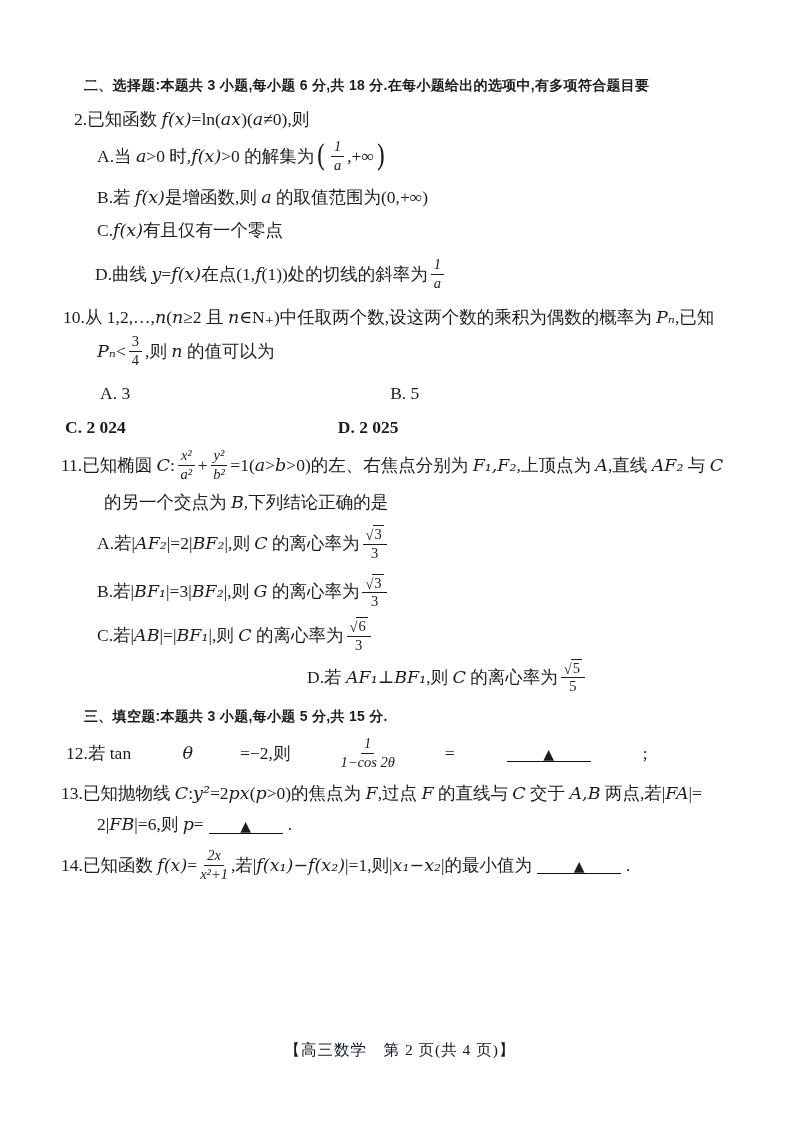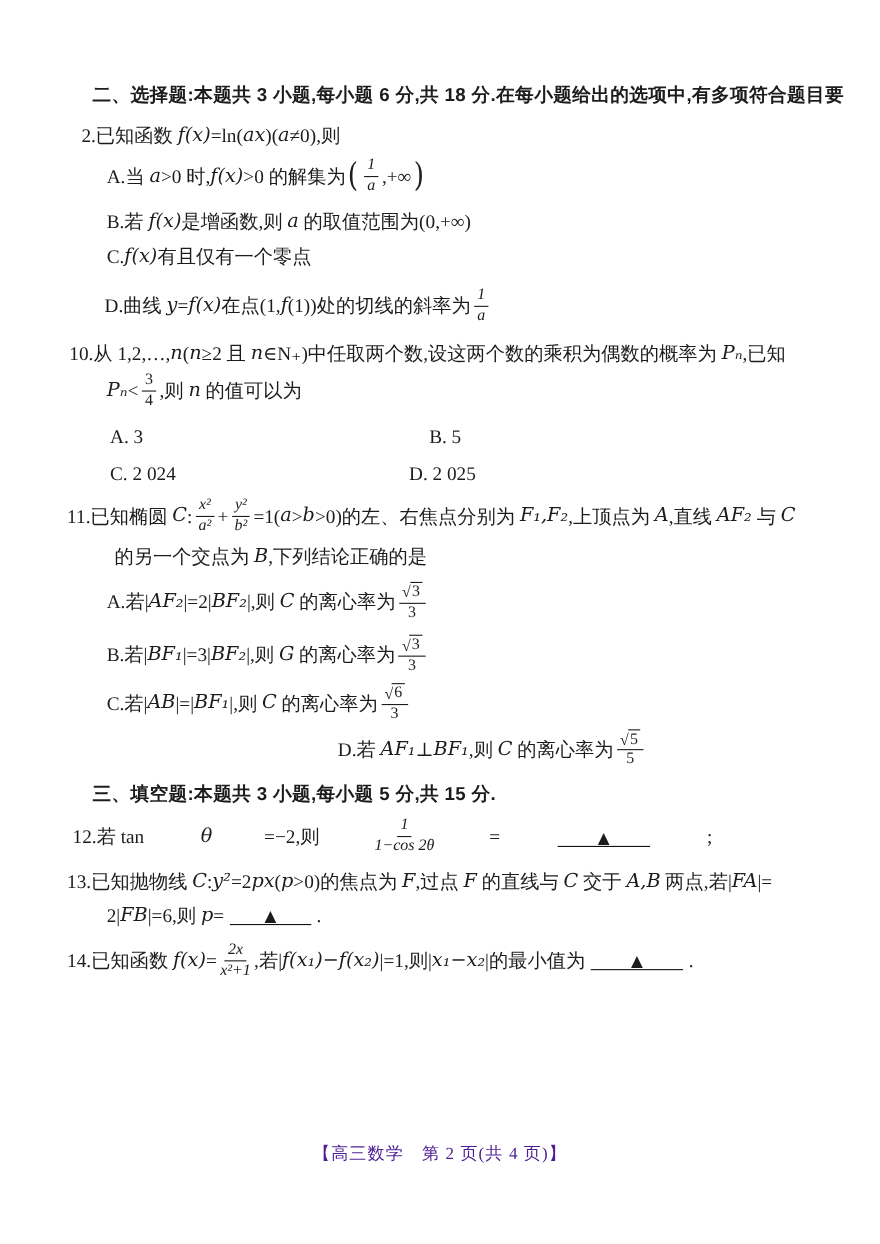--- a/index.html
+++ b/index.html
@@ -8,21 +8,21 @@
     font-family:"Liberation Serif","DejaVu Serif",serif;
     font-size:17.5px;line-height:1.3;
   }
   .page{position:relative;width:800px;height:1131px;overflow:hidden;background:#fff;}
   .line{display:flex;align-items:center;white-space:pre;}
   .zh{white-space:pre;}
   .math{font-family:"DejaVu Serif","Liberation Serif",serif;font-style:italic;white-space:pre;}
   
   .line[data-name^="section-"]{
     font-family:"Liberation Sans","DejaVu Sans",sans-serif;
-    font-weight:700;letter-spacing:.3px;font-size:17px;
+    font-weight:700;letter-spacing:.3px;font-size:14px;
   }
   
   .frac{display:inline-flex;flex-direction:column;align-items:center;vertical-align:middle;
         margin:0 3px;font-size:14.5px;}
   .frac.it{font-style:italic;}
   .frac .num{display:inline-flex;align-items:flex-end;justify-content:center;
              border-bottom:1.2px solid #1c1c1c;padding:0 3px 1px;line-height:1.1;}
   .frac .den{padding-top:1px;line-height:1.1;}
   .rsign{font-style:normal;line-height:1;margin-right:-1px;}
   .rbody{border-top:1.1px solid #1c1c1c;padding:0 2px;line-height:1.15;font-style:normal;}
@@ -38,34 +38,34 @@
   .line[data-name="section-2-header-line-1"]{margin:76px 0 0 84px;}
   .line[data-name="section-2-header-line-2"]{margin:15px 0 0 112px;}
   .line[data-name="q9-head"]{margin:14px 0 0 74px;}
   .line[data-name="q9-option-a"]{margin:8px 0 0 97px;}
   .line[data-name="q9-option-b"]{margin:12px 0 0 97px;}
   .line[data-name="q9-option-c"]{margin:10px 0 0 97px;}
   .line[data-name="q9-option-d"]{margin:16px 0 0 95px;}
   .line[data-name="q10-head"]{margin:14px 0 0 63px;}
   .line[data-name="q10-head-line-2"]{margin:5px 0 0 97px;}
   .line[data-name="q10-options-row-1"]{margin:13px 0 0 100px;}
-  .line[data-name="q10-options-row-2"]{margin:11px 0 0 100px;}
+  .line[data-name="q10-options-row-2"]{margin:11px 0 0 65px;font-weight:bold;}
   .line[data-name="q11-head"]{margin:10px 0 0 61px;}
   .line[data-name="q11-head-line-2"]{margin:8px 0 0 104px;}
   .line[data-name="q11-option-a"]{margin:11px 0 0 97px;}
   .line[data-name="q11-option-b"]{margin:12px 0 0 97px;}
   .line[data-name="q11-option-c"]{margin:7px 0 0 97px;}
   .line[data-name="q11-option-d"]{margin:5px 0 0 95px;justify-content:center;}
   .line[data-name="section-3-header"]{margin:12px 0 0 84px;}
   .line[data-name="q12"]{margin:10px 0 0 66px;gap:47px;}
   .line[data-name="q13-head"]{margin:12px 0 0 61px;}
   .line[data-name="q13-line-2"]{margin:8px 0 0 97px;}
   .line[data-name="q14"]{margin:12px 0 0 61px;}
   .footer{position:absolute;left:0;right:0;top:1040px;text-align:center;
-          font-size:15.5px;color:#4c1d95;letter-spacing:1px;}
+          font-size:15.5px;color:#0f172a;letter-spacing:1px;}
 </style>
 </head>
 <body>
 
 <div class="page" data-name="exam-page">
   <div id="doc" data-name="exam-body">
       <div class="line" data-name="section-2-header-line-1"><span class="zh" data-name="text-run">二、选择题:本题共 3 小题,每小题 6 分,共 18 分.在每小题给出的选项中,有多项符合题目要</span></div>
       <div class="line" data-name="q9-head"><span class="zh" data-name="text-run">2.已知函数 </span><span class="math" data-name="math-run">f(x)</span><span class="zh" data-name="text-run">=ln(</span><span class="math" data-name="math-run">ax</span><span class="zh" data-name="text-run">)(</span><span class="math" data-name="math-run">a</span><span class="zh" data-name="text-run">≠0),则</span></div>
       <div class="line" data-name="q9-option-a"><span class="zh" data-name="text-run">A.当 </span><span class="math" data-name="math-run">a</span><span class="zh" data-name="text-run">&gt;0 时,</span><span class="math" data-name="math-run">f(x)</span><span class="zh" data-name="text-run">&gt;0 的解集为</span><span class="bigp" data-name="big-paren">(</span><span class="frac it" data-name="fraction"><span class="num" data-name="numerator">1</span><span class="den" data-name="denominator">a</span></span><span class="zh" data-name="text-run">,+∞</span><span class="bigp" data-name="big-paren">)</span></div>
       <div class="line" data-name="q9-option-b"><span class="zh" data-name="text-run">B.若 </span><span class="math" data-name="math-run">f(x)</span><span class="zh" data-name="text-run">是增函数,则 </span><span class="math" data-name="math-run">a</span><span class="zh" data-name="text-run"> 的取值范围为(0,+∞)</span></div>

